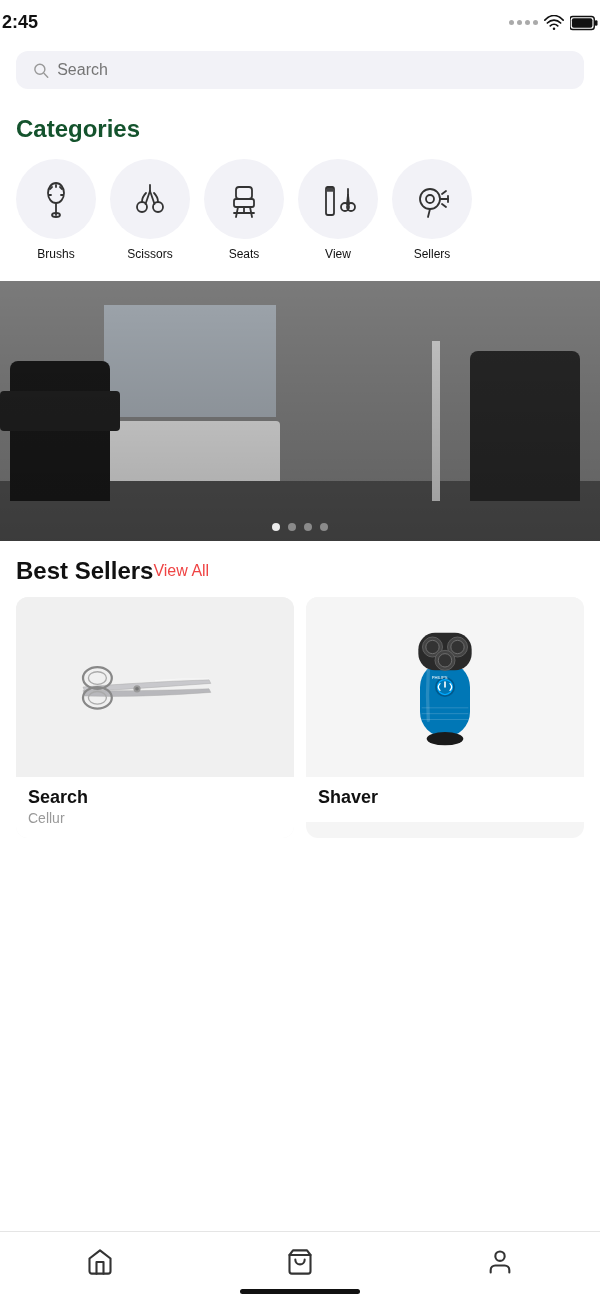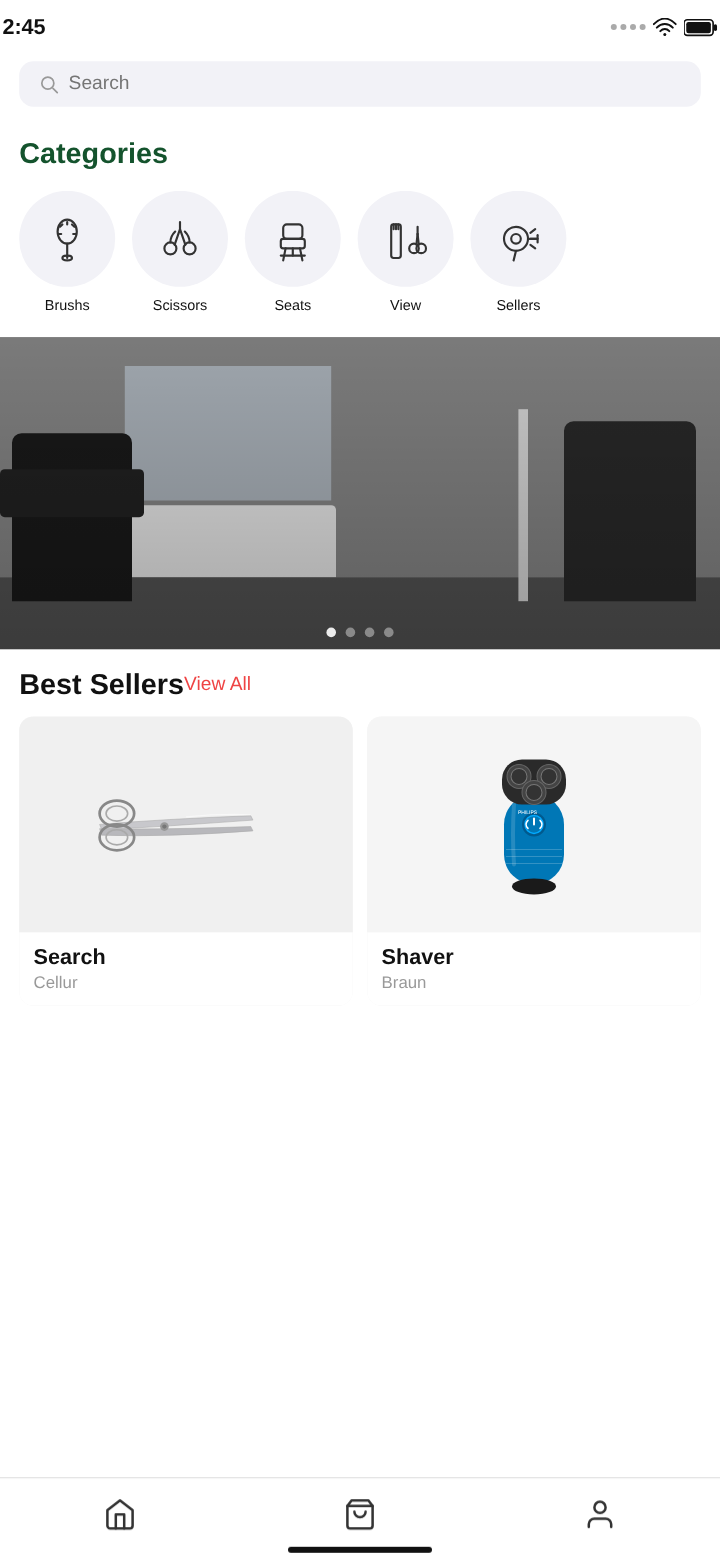--- a/index.html
+++ b/index.html
@@ -471,21 +471,20 @@
 
         <path d="M40 60 Q38 90 40 120" stroke="rgba(255,255,255,0.15)" stroke-width="4" fill="none" stroke-linecap="round"></path>
 
         <ellipse cx="60" cy="142" rx="22" ry="8" fill="#1a1a1a"></ellipse>
 
         <text x="44" y="70" font-size="5" fill="white" font-family="Arial">PHILIPS</text>
       </svg>
     </div>
     <div class="product-info">
       <div class="product-name">Shaver</div>
-      <div class="product-brand">Braun</div>
     </div>
   </div>
 
 </div>
 
 <div class="bottom-nav">
   <div class="nav-item">
     <svg width="28" height="28" viewBox="0 0 24 24" fill="none" stroke="#333" stroke-width="1.8" stroke-linecap="round" stroke-linejoin="round">
       <path d="M3 9L12 2l9 7v11a2 2 0 01-2 2H5a2 2 0 01-2-2V9z"></path>
       <path d="M9 22V12h6v10"></path>

